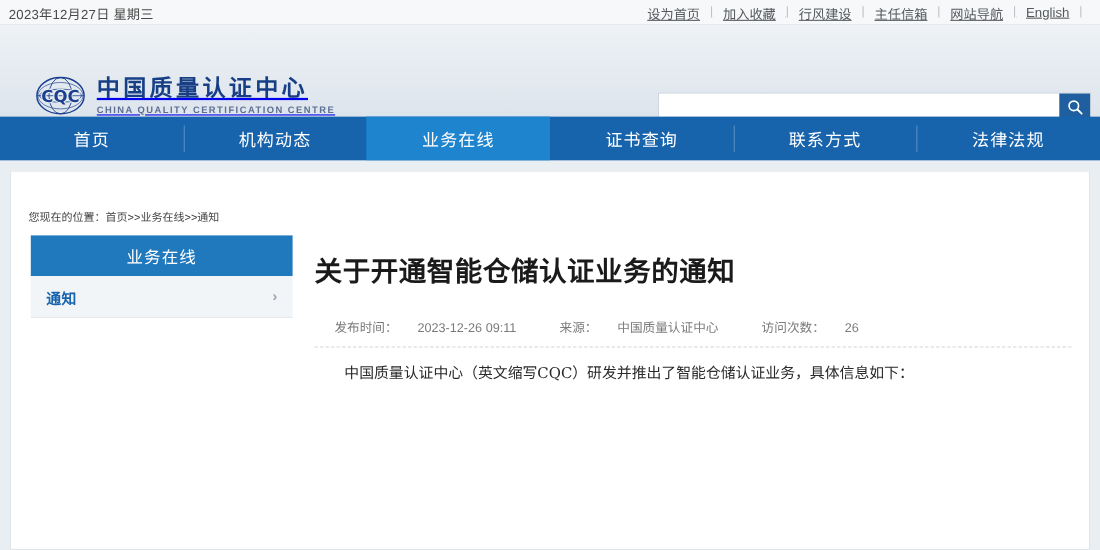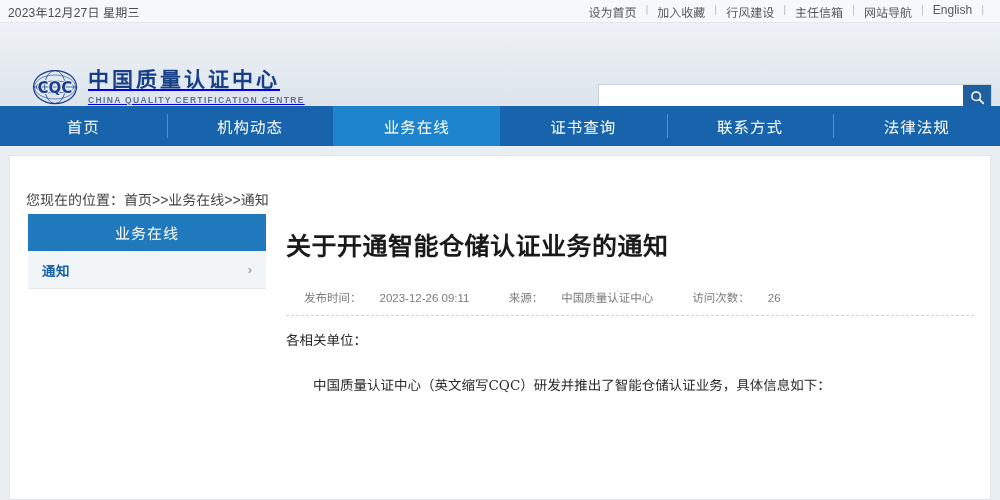--- a/index.html
+++ b/index.html
@@ -14,21 +14,21 @@
 
   
   .topbar {
     position: absolute; top: 0; left: 0; width: 1000px; height: 23px;
     background: #f7f8f9;
     border-bottom: 1px solid #e3e7ea;
     display: flex; align-items: center; justify-content: space-between;
     padding: 0 16px 0 8px;
   }
   .topbar-date { font-size: 12px; color: #4a4a4a; letter-spacing: .2px; }
-  .topbar-links { display: flex; align-items: flex-start; font-size: 12px; color: #5a5f63; }
+  .topbar-links { display: flex; align-items: center; font-size: 12px; color: #5a5f63; text-decoration: underline; }
   .topbar-links .tl { padding: 0 9px; color: #55595d; text-decoration: none; white-space: nowrap; }
   .topbar-links .sep { color: #b9bfc4; font-size: 11px; }
 
   
   .header {
     position: absolute; top: 23px; left: 0; width: 1000px; height: 83px;
     background: linear-gradient(180deg,#eef2f6 0%, #e4eaf0 55%, #dde4ec 100%);
   }
   .logo-wrap { position: absolute; left: 32px; top: 44px; display: flex; align-items: center; }
   .logo-mark { width: 46px; height: 40px; flex: none; }
@@ -82,21 +82,21 @@
     position: absolute; top: 146px; left: 0; width: 1000px; height: 354px;
     background: #e9eef2;
     padding: 9px 9px 0 9px;
   }
   .panel {
     width: 982px; height: 345px; background: #ffffff;
     border: 1px solid #e0e5e9; position: relative;
   }
   .breadcrumb {
     position: absolute; left: 16px; top: 33px;
-    font-size: 14px; color: #444; white-space: nowrap;
+    font-size: 10px; color: #444; white-space: nowrap;
   }
   .breadcrumb .crumb { color: #444; text-decoration: none; }
 
   
   .sidebar { position: absolute; left: 18px; top: 58px; width: 238px; }
   .sidebar-head {
     height: 37px; background: #2079bd; color: #fff;
     display: flex; align-items: center; justify-content: center;
     font-size: 15px; letter-spacing: 1px;
     font-family: "DejaVu Sans", "Liberation Sans", sans-serif;
@@ -212,20 +212,19 @@
       <div class="article">
         <div class="article-title">关于开通智能仓储认证业务的通知</div>
 
         <div class="article-meta">
           <span><span>发布时间：</span><span>2023-12-26 09:11</span></span>
           <span><span>来源：</span><span>中国质量认证中心</span></span>
           <span><span>访问次数：</span><span>26</span></span>
         </div>
 
         <div class="article-body">
-          <p>各相关单位：</p>
           <p class="indent">中国质量认证中心（英文缩写CQC）研发并推出了智能仓储认证业务，具体信息如下：</p>
         </div>
       </div>
 
     </div>
   </div>
 </div>
 
 </body></html>

